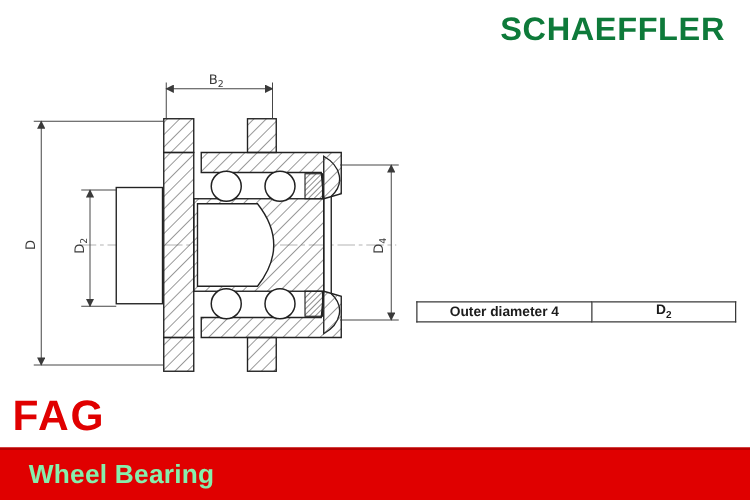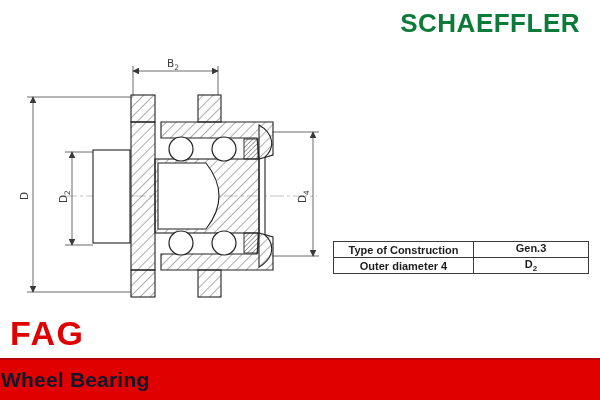--- a/index.html
+++ b/index.html
@@ -36,22 +36,22 @@
     font-weight:900;font-size:34px;letter-spacing:1.5px;
     color:var(--fag-red,#e00000);
   }
   .footer-bar{
     position:absolute;left:0;bottom:0;width:600px;height:40px;
     background:var(--fag-red,#e00000);
     border-top:2px solid var(--bar-top-red,#b80000);
     box-sizing:content-box;
   }
   .footer-title{
-    color:#0f172a;font-weight:700;font-size:21px;
-    line-height:40px;padding-left:1px;letter-spacing:0.2px;
+    color:#86efac;font-weight:700;font-size:21px;
+    line-height:40px;padding-left:23px;letter-spacing:0.2px;
   }
   
   .part{fill:url(#hatch);stroke:#222;stroke-width:1.1;}
   .partw{fill:#fff;stroke:#222;stroke-width:1.1;}
   .seal{fill:url(#hatch2);stroke:#222;stroke-width:0.9;}
   .dim{stroke:#3a3a3a;stroke-width:0.75;fill:none;}
   .dimtxt{font-family:"DejaVu Sans",sans-serif;font-size:10.5px;fill:#3a3a3a;}
   .dimtxt .sub{font-size:7.5px;}
 </style>
 </head>
@@ -130,24 +130,20 @@
     <path class="dim" d="M298,77 V201" marker-start="url(#arr)" marker-end="url(#arr)"></path>
     <text class="dimtxt" x="291" y="148" transform="rotate(-90 291 148)">
       <tspan>D</tspan><tspan class="sub" dy="2.5">4</tspan>
     </text>
   </g>
 </svg>
 
 <table class="spec-table">
   <tbody>
     <tr>
-      <td class="lbl">Type of Construction</td>
-      <td class="val"><span>Gen.3</span><sub></sub></td>
-    </tr>
-    <tr>
       <td class="lbl">Outer diameter 4</td>
       <td class="val"><span>D</span><sub>2</sub></td>
     </tr>
   </tbody>
 </table>
 
 <div class="brand-fag">FAG</div>
 
 <div class="footer-bar">
   <div class="footer-title">Wheel Bearing</div>

